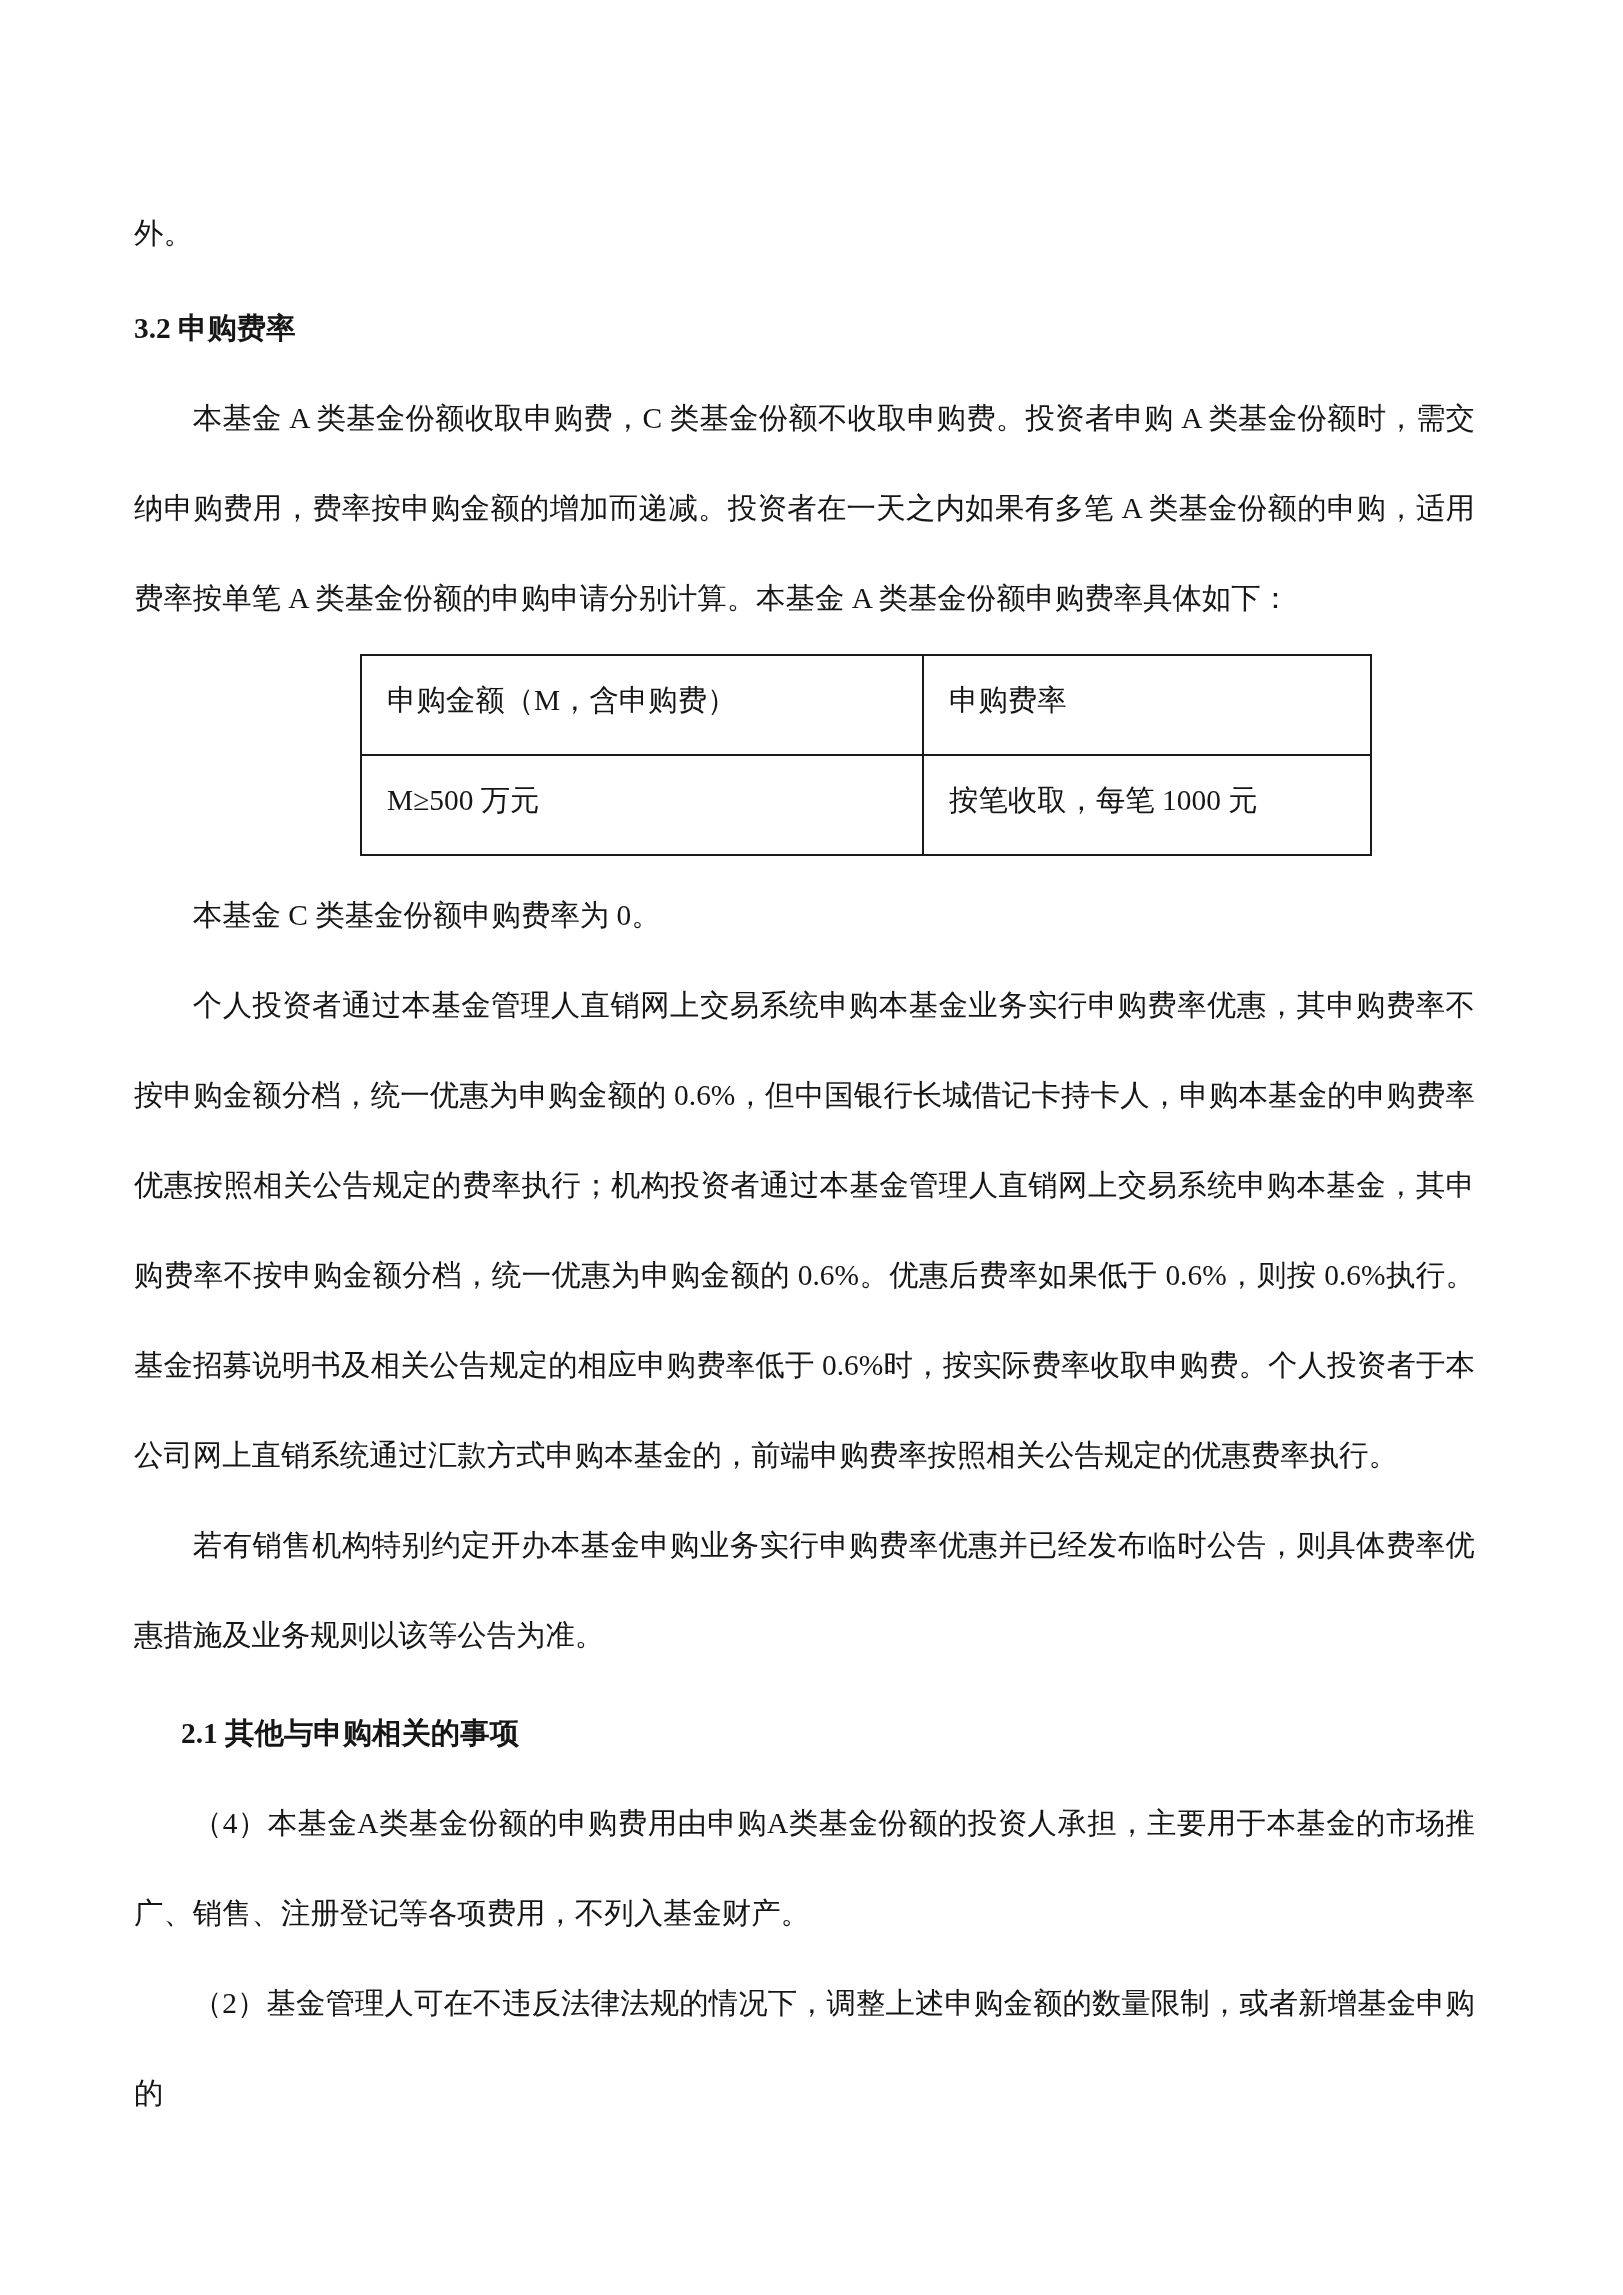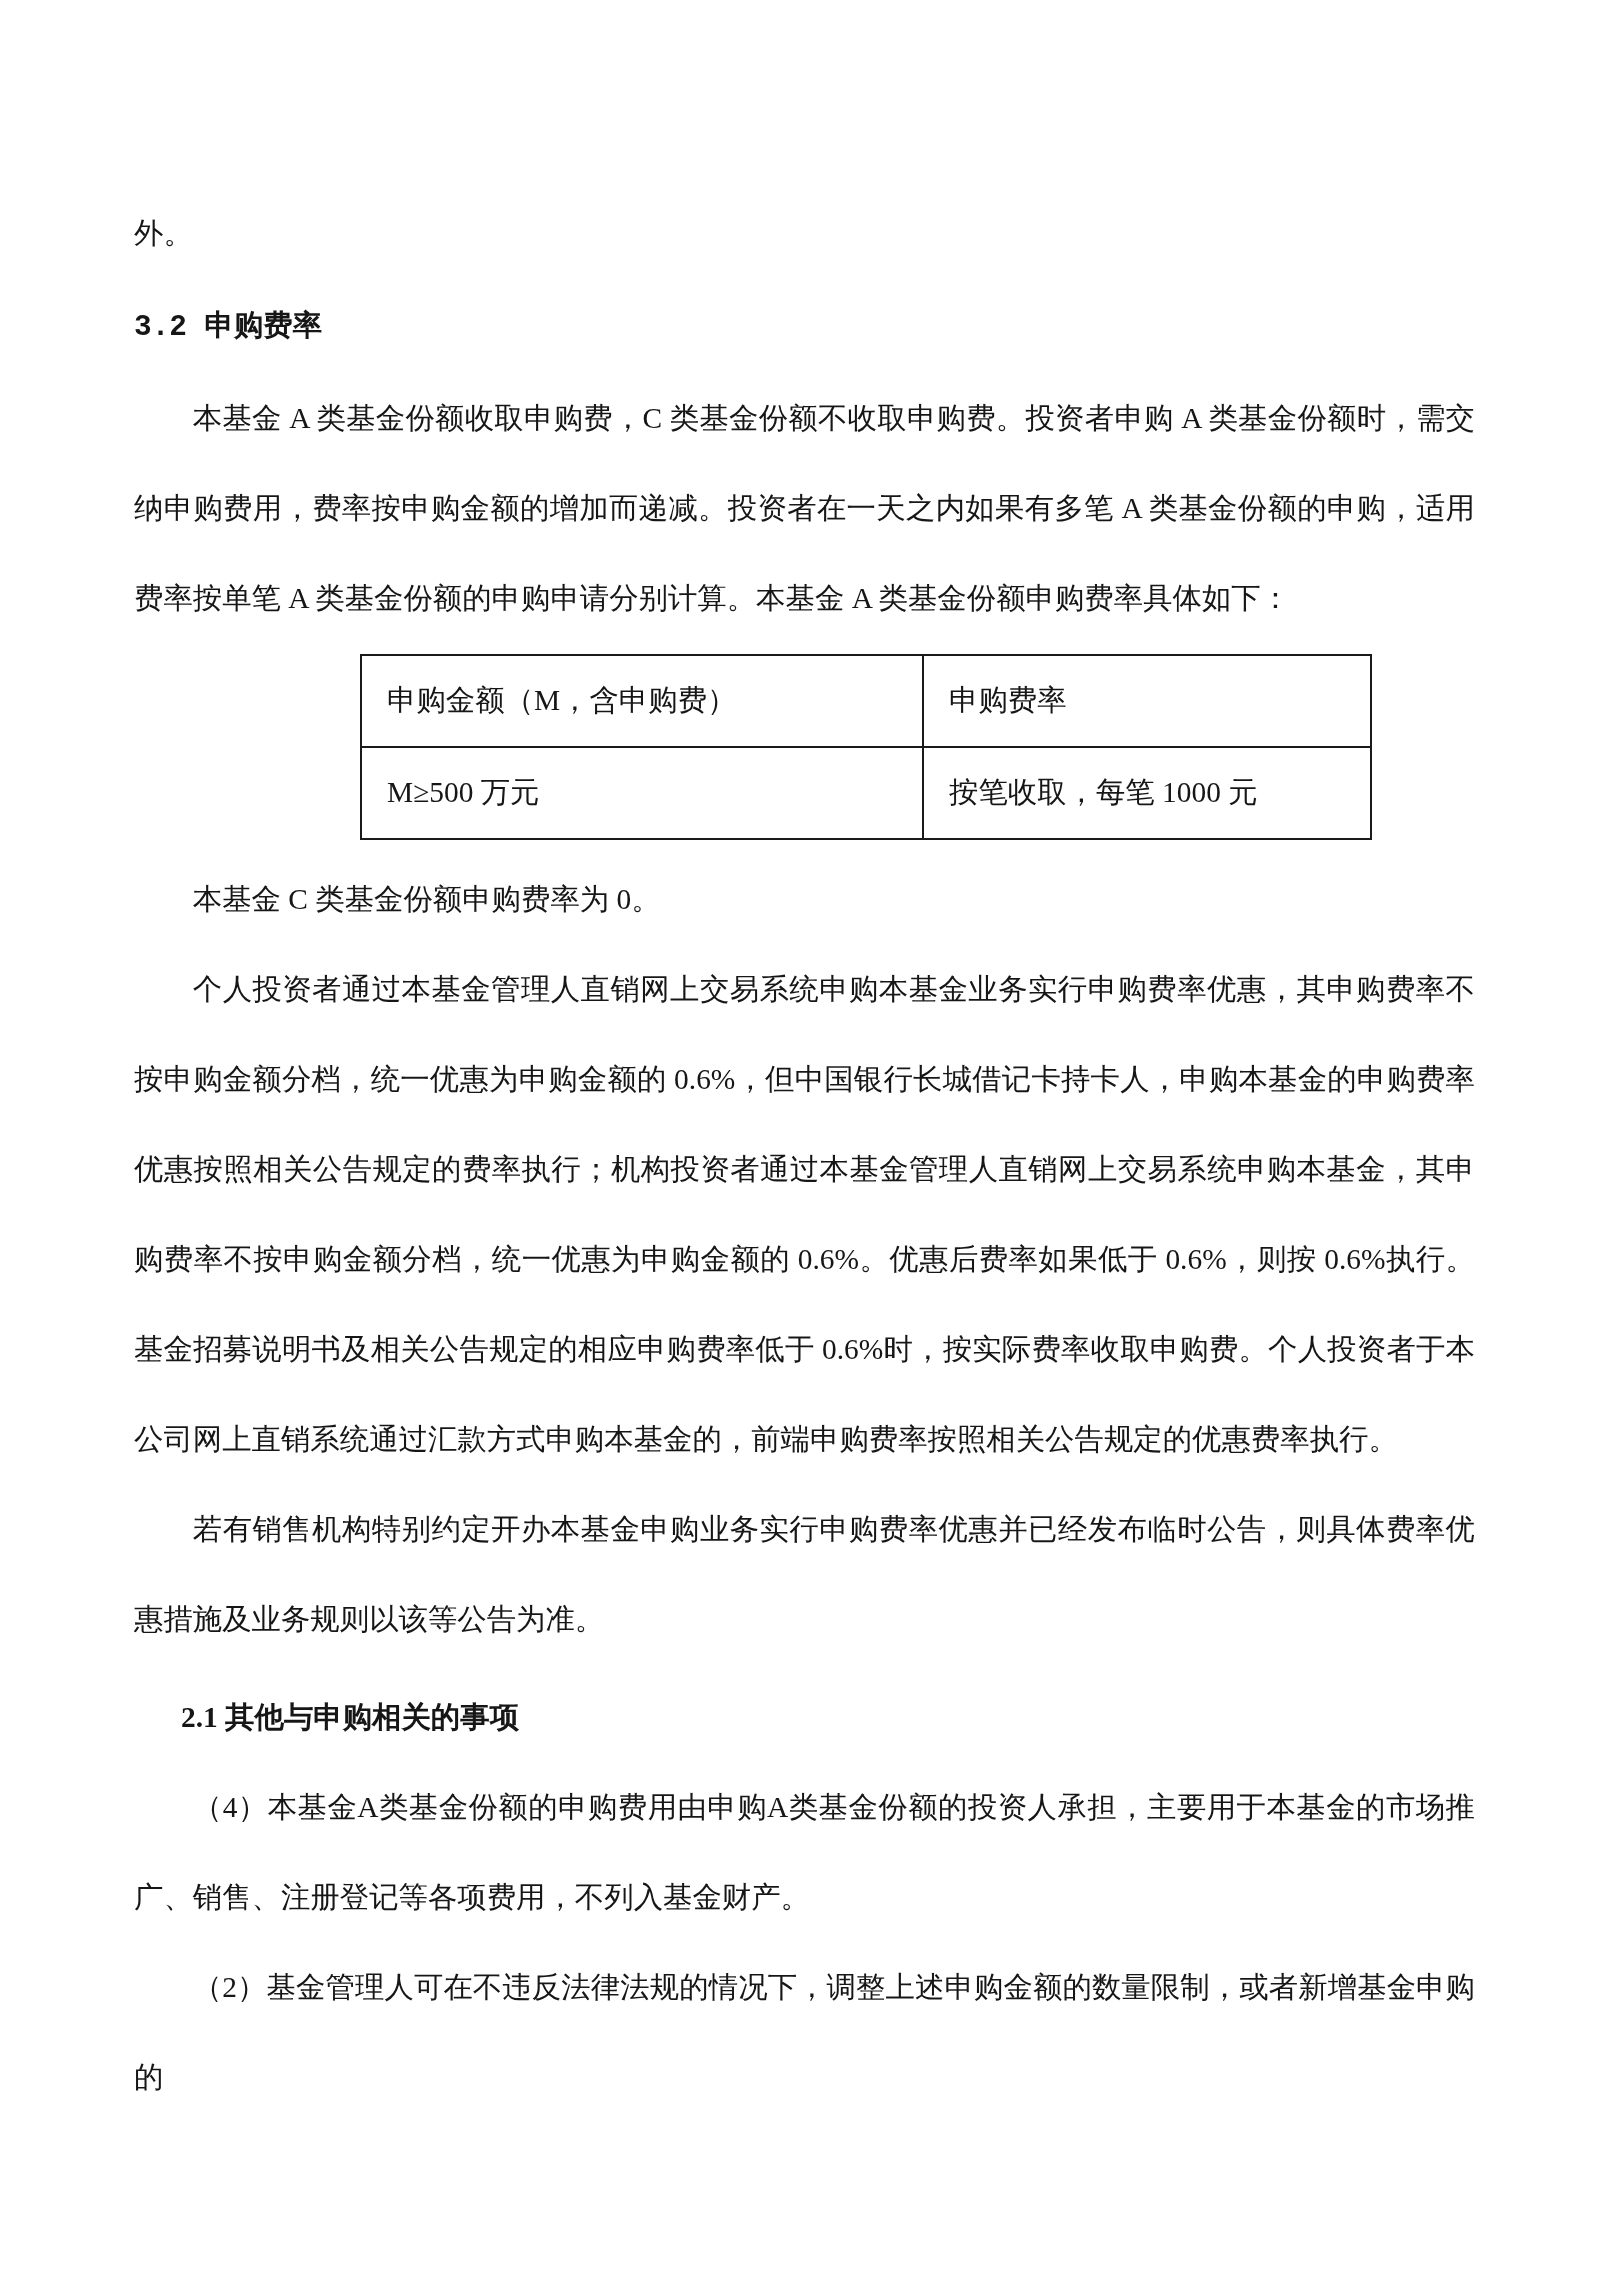--- a/index.html
+++ b/index.html
@@ -25,34 +25,34 @@
     margin: 0;
     font-size: 29.4px;
     line-height: 90px;
     text-align: justify;
     text-align-last: left;
     font-weight: normal;
     word-break: break-all;
   }
   .indent-2 { text-indent: 2em; }
   .heading { font-weight: bold; }
-  .heading-3-2 { margin-top: 5.2px; font-family: Liberation Mono, monospace; }
+  .heading-3-2 { margin-top: 5.2px; }
   .heading-3-3 { margin-top: 7.9px; text-indent: 1.6em; }
   .fee-table {
     border-collapse: collapse;
     table-layout: fixed;
     width: 929px;
     margin: 10.5px 0 0 226px;
   }
   .fee-table td {
     border: 2px solid #1a1a1a;
     height: 90px;
     vertical-align: middle;
     font-size: 29.4px;
-    padding: 0 13px 0 25px;
+    padding: 0 13px 8px 25px;
     background: #ffffff;
   }
   .fee-table .col-amount { width: 522px; }
   .fee-table .col-rate  { width: 408px; margin-top: 16px; }
   .after-table { margin-top: 14.4px; }
 </style>
 </head>
 <body>
 
 <div class="page">

